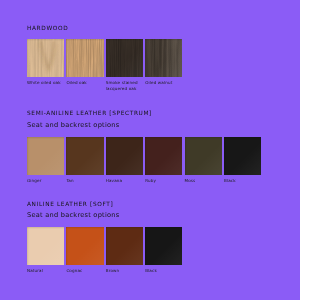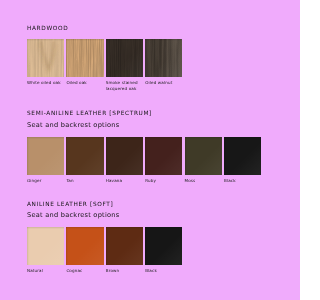--- a/index.html
+++ b/index.html
@@ -1,20 +1,20 @@
 <!DOCTYPE html>
 <html><head>
 <meta charset="utf-8">
 <title>Material options</title>
 <style>
   html,body{margin:0;padding:0;}
   body{width:300px;height:300px;background:#ffffff;overflow:hidden;
        font-family:"Liberation Sans",sans-serif;
        -webkit-font-smoothing:antialiased;text-rendering:geometricPrecision;}
-  .page{position:absolute;left:0;top:0;width:300px;height:300px;background:#f0abfc;}
+  .page{position:absolute;left:0;top:0;width:300px;height:300px;background:#8b5cf6;}
   .sec-title,.sec-sub,.lbl{will-change:opacity;}
   .section{position:absolute;left:27px;}
   .sec-title{position:absolute;left:0;font-family:"DejaVu Sans",sans-serif;font-size:5.8px;
              letter-spacing:0.65px;color:#141414;white-space:nowrap;line-height:6px;}
   .sec-sub{position:absolute;left:0;font-family:"DejaVu Sans",sans-serif;font-size:6.6px;
            letter-spacing:0.25px;color:#161616;white-space:nowrap;line-height:7px;}
   .row{position:absolute;left:0;display:flex;}
   .cell{position:relative;}
   .sw{width:37.3px;height:38px;position:relative;overflow:hidden;}
   .sw svg{position:absolute;left:0;top:0;width:37.3px;height:38px;display:block;}

